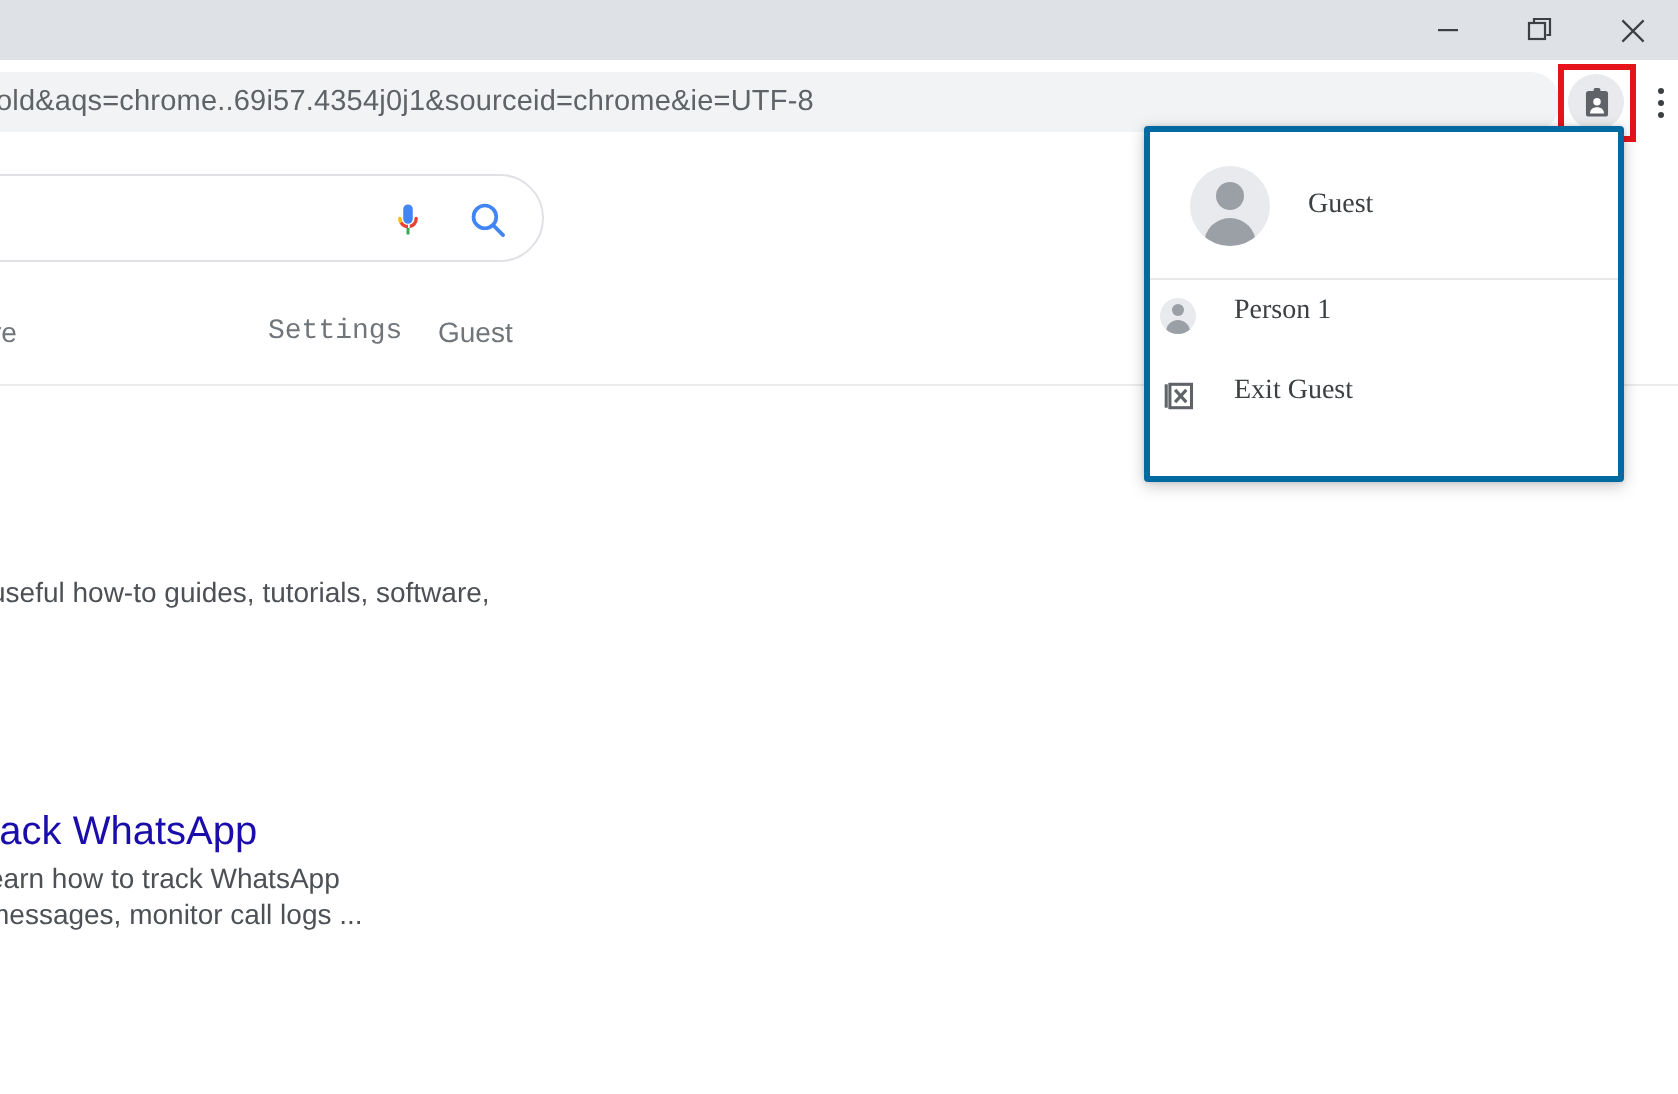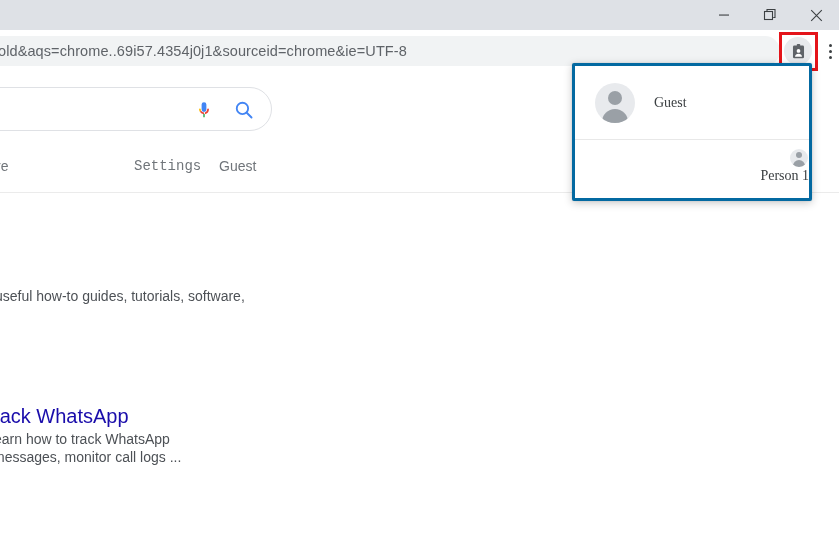--- a/index.html
+++ b/index.html
@@ -249,25 +249,24 @@
     height: 1px;
     background: #e8e8e8;
     margin: 0;
   }
   .pm-items {
     padding: 8px 0 10px 0;
   }
   .pm-item {
     height: 40px;
     display: flex;
-    align-items: flex-end;
-    padding-left: 16px;
+    align-items: flex-start;
+    padding-left: 4px;
     box-sizing: border-box;
     cursor: default;
-    flex-direction: column;
   }
   .pm-icon {
     width: 20px;
     height: 20px;
     flex: none;
     display: flex;
     align-items: center;
     justify-content: center;
   }
   .pm-mini-avatar {
@@ -394,16 +393,26 @@
       <div class="pm-item">
         <div class="pm-icon">
           <div class="pm-mini-avatar">
             <div class="head"></div>
             <div class="body"></div>
           </div>
         </div>
         <div class="pm-item-label">Person 1</div>
       </div>
 
+      <div class="pm-item">
+        <div class="pm-icon">
+          <svg width="18" height="18" viewBox="0 0 20 20">
+            <rect x="5.5" y="3.5" width="12" height="13" fill="none" stroke="#5f6368" stroke-width="1.7"></rect>
+            <path d="M8.4 6.6 L14.6 13.4 M14.6 6.6 L8.4 13.4" stroke="#5f6368" stroke-width="1.7"></path>
+            <rect x="2.6" y="3.5" width="1.7" height="13" fill="#5f6368"></rect>
+          </svg>
+        </div>
+        <div class="pm-item-label">Exit Guest</div>
+      </div>
     </div>
   </div>
 
 </div>
 
 </body></html>

